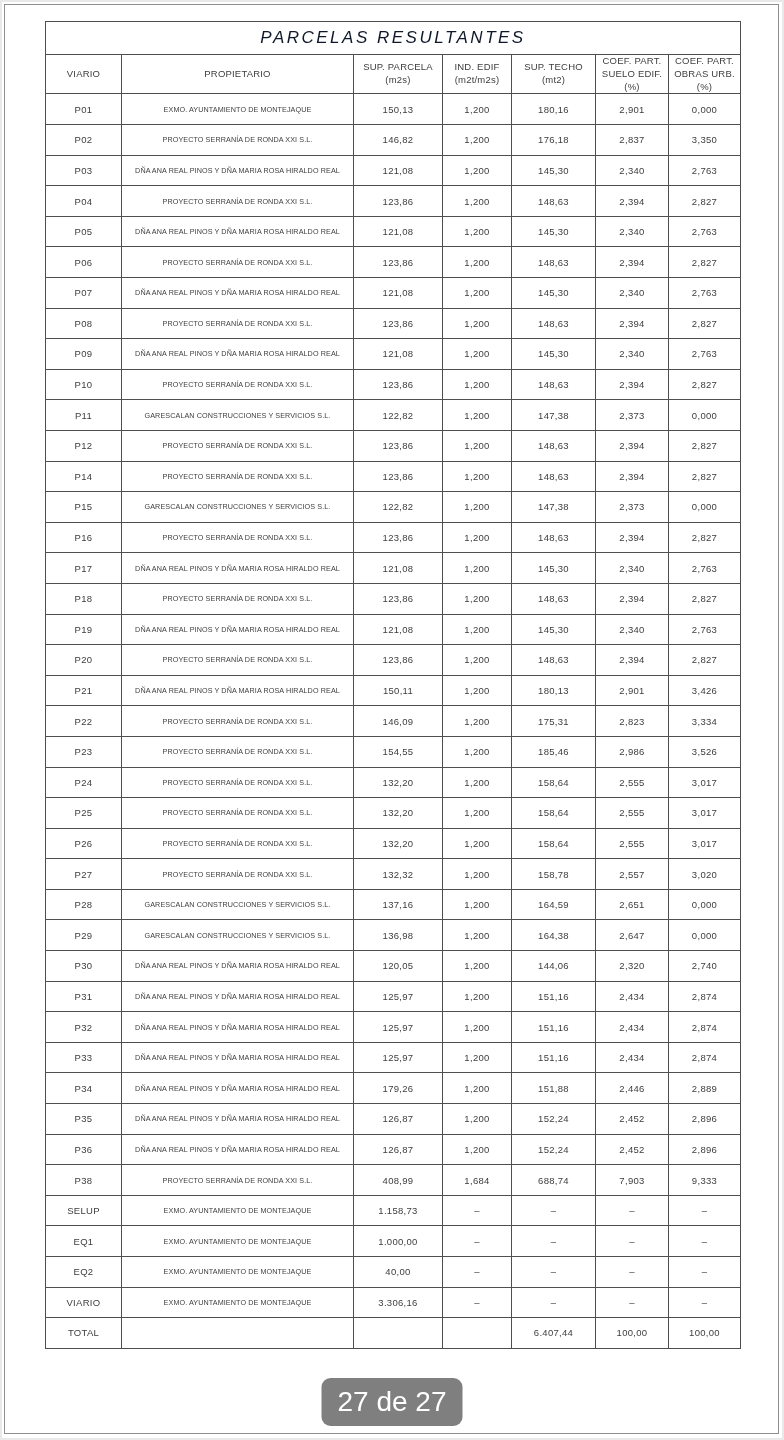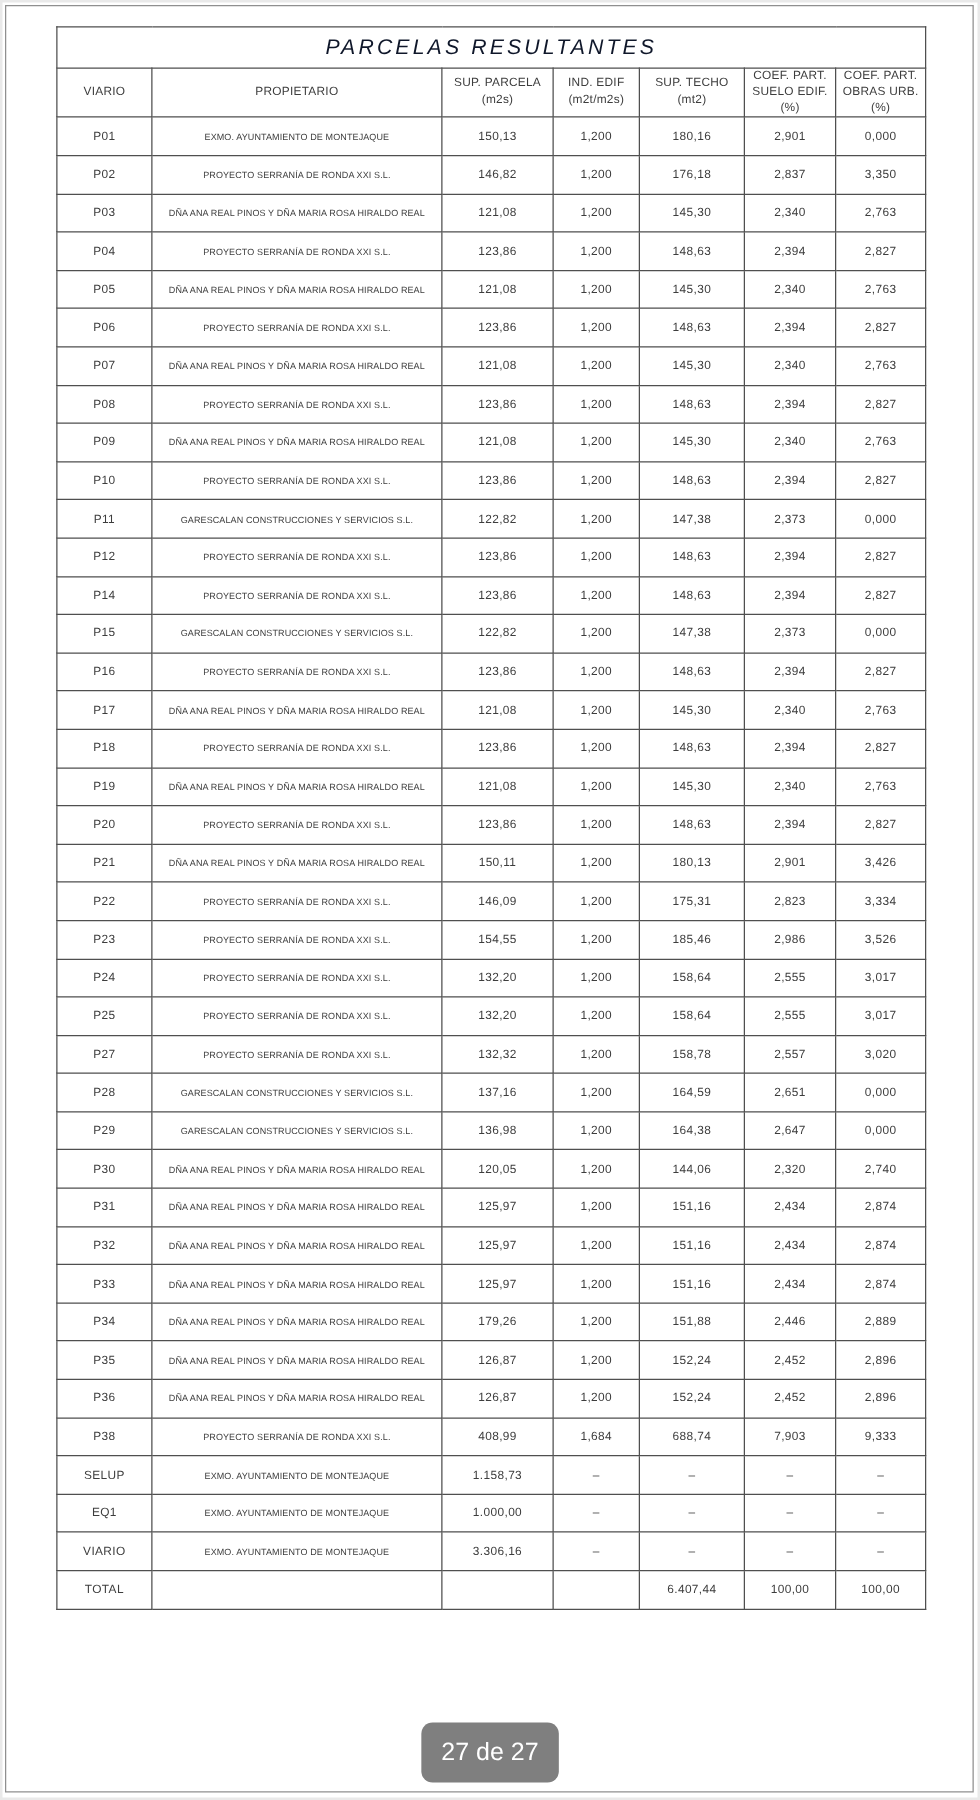--- a/index.html
+++ b/index.html
@@ -28,21 +28,21 @@
   tr.header-row th{
     height:36px;font-size:9.5px;line-height:1.35;white-space:pre-line;
     letter-spacing:0.2px;
   }
   tbody td{height:29.6px;font-size:9.5px;letter-spacing:0.3px;}
   tbody td.cell-propietario{font-size:7.2px;letter-spacing:0.1px;}
   .page-badge{
     position:absolute;left:50%;top:1378px;transform:translateX(-50%);
     background:rgba(122,122,122,0.96);color:#ffffff;
     border-radius:9px;padding:5px 16px;
-    font-size:20px;line-height:38px;font-weight:400;white-space:nowrap;
+    font-size:28px;line-height:38px;font-weight:400;white-space:nowrap;
   }
 </style>
 </head>
 <body>
 
 <div class="page-frame">
   <table class="parcelas">
     <colgroup id="colgroup">
         <col style="width: 76px;">
         <col style="width: 232px;">
@@ -282,20 +282,29 @@
         <tr>
           <td class="cell-parcela">P25</td>
           <td class="cell-propietario">PROYECTO SERRANÍA DE RONDA XXI S.L.</td>
           <td class="cell-sup-parcela">132,20</td>
           <td class="cell-ind-edif">1,200</td>
           <td class="cell-sup-techo">158,64</td>
           <td class="cell-coef-suelo">2,555</td>
           <td class="cell-coef-obras">3,017</td>
         </tr>
         <tr>
+          <td class="cell-parcela">P26</td>
+          <td class="cell-propietario">PROYECTO SERRANÍA DE RONDA XXI S.L.</td>
+          <td class="cell-sup-parcela">132,20</td>
+          <td class="cell-ind-edif">1,200</td>
+          <td class="cell-sup-techo">158,64</td>
+          <td class="cell-coef-suelo">2,555</td>
+          <td class="cell-coef-obras">3,017</td>
+        </tr>
+        <tr>
           <td class="cell-parcela">P27</td>
           <td class="cell-propietario">PROYECTO SERRANÍA DE RONDA XXI S.L.</td>
           <td class="cell-sup-parcela">132,32</td>
           <td class="cell-ind-edif">1,200</td>
           <td class="cell-sup-techo">158,78</td>
           <td class="cell-coef-suelo">2,557</td>
           <td class="cell-coef-obras">3,020</td>
         </tr>
         <tr>
           <td class="cell-parcela">P28</td>
@@ -393,20 +402,29 @@
           <td class="cell-sup-parcela">1.158,73</td>
           <td class="cell-ind-edif">–</td>
           <td class="cell-sup-techo">–</td>
           <td class="cell-coef-suelo">–</td>
           <td class="cell-coef-obras">–</td>
         </tr>
         <tr>
           <td class="cell-parcela">EQ1</td>
           <td class="cell-propietario">EXMO. AYUNTAMIENTO DE MONTEJAQUE</td>
           <td class="cell-sup-parcela">1.000,00</td>
+          <td class="cell-ind-edif">–</td>
+          <td class="cell-sup-techo">–</td>
+          <td class="cell-coef-suelo">–</td>
+          <td class="cell-coef-obras">–</td>
+        </tr>
+        <tr>
+          <td class="cell-parcela">EQ2</td>
+          <td class="cell-propietario">EXMO. AYUNTAMIENTO DE MONTEJAQUE</td>
+          <td class="cell-sup-parcela">40,00</td>
           <td class="cell-ind-edif">–</td>
           <td class="cell-sup-techo">–</td>
           <td class="cell-coef-suelo">–</td>
           <td class="cell-coef-obras">–</td>
         </tr>
         <tr>
           <td class="cell-parcela">VIARIO</td>
           <td class="cell-propietario">EXMO. AYUNTAMIENTO DE MONTEJAQUE</td>
           <td class="cell-sup-parcela">3.306,16</td>
           <td class="cell-ind-edif">–</td>

